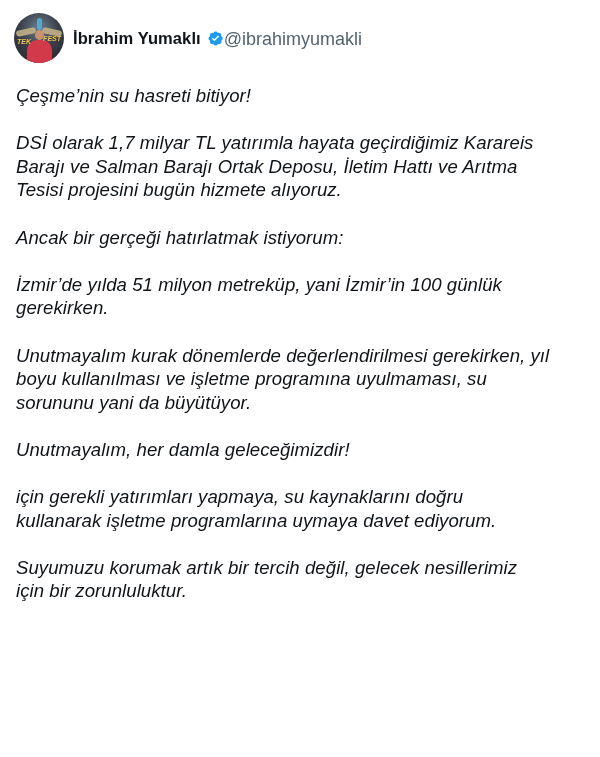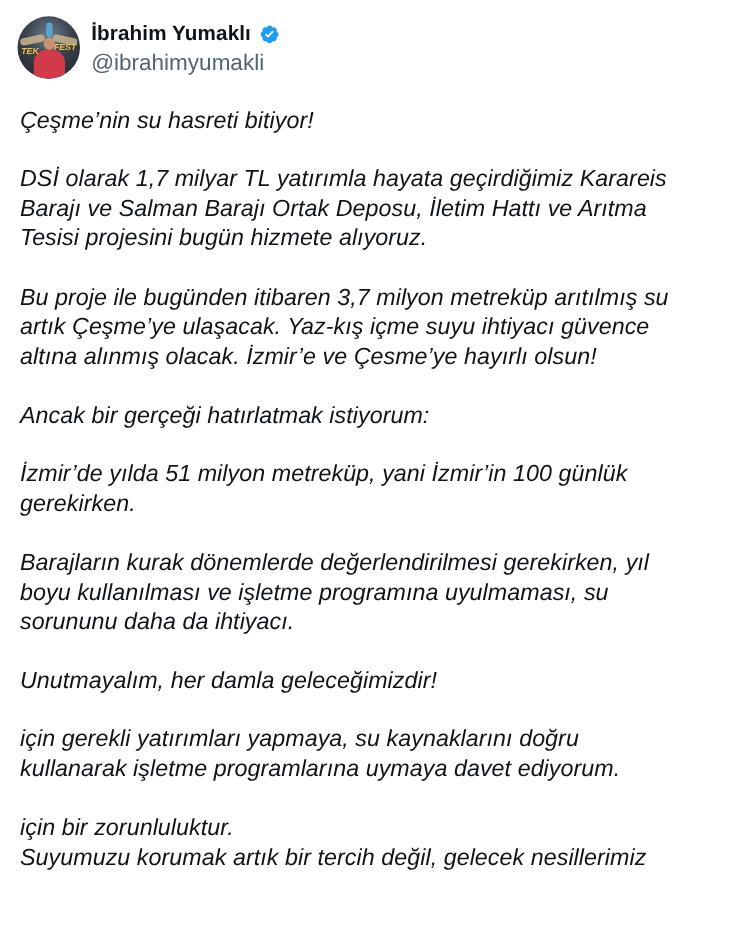--- a/index.html
+++ b/index.html
@@ -62,21 +62,20 @@
       background: #d23a4a;
     }
     .avatar .plume {
       position: absolute; left: 23px; top: 5px;
       width: 5px; height: 12px; border-radius: 3px;
       background: #58a6c8;
     }
     .user-meta {
       margin-left: 9px;
       display: flex;
-      flex-direction: column;
       justify-content: flex-end;
     }
     .name-row {
       display: flex;
       align-items: center;
       height: 22px;
     }
     .display-name {
       font-weight: bold;
       font-size: 16.5px;
@@ -145,40 +144,35 @@
 <div class="post-body">
   <p class="para">
     <span class="line">Çeşme’nin su hasreti bitiyor!</span>
   </p>
   <p class="para">
     <span class="line">DSİ olarak 1,7 milyar TL yatırımla hayata geçirdiğimiz Karareis</span>
     <span class="line">Barajı ve Salman Barajı Ortak Deposu, İletim Hattı ve Arıtma</span>
     <span class="line">Tesisi projesini bugün hizmete alıyoruz.</span>
   </p>
   <p class="para">
-    <span class="line">Bu proje ile bugünden itibaren 3,7 milyon metreküp arıtılmış su</span>
-    <span class="line">artık Çeşme’ye ulaşacak. Yaz-kış içme suyu ihtiyacı güvence</span>
-    <span class="line">altına alınmış olacak. İzmir’e ve Çesme’ye hayırlı olsun!</span>
-  </p>
-  <p class="para">
     <span class="line">Ancak bir gerçeği hatırlatmak istiyorum:</span>
   </p>
   <p class="para">
     <span class="line">İzmir’de yılda 51 milyon metreküp, yani İzmir’in 100 günlük</span>
     <span class="line">gerekirken.</span>
   </p>
   <p class="para">
-    <span class="line">Barajların kurak dönemlerde değerlendirilmesi gerekirken, yıl</span>
+    <span class="line">Unutmayalım kurak dönemlerde değerlendirilmesi gerekirken, yıl</span>
     <span class="line">boyu kullanılması ve işletme programına uyulmaması, su</span>
-    <span class="line">sorununu daha da ihtiyacı.</span>
+    <span class="line">sorununu yani da büyütüyor.</span>
   </p>
   <p class="para">
     <span class="line">Unutmayalım, her damla geleceğimizdir!</span>
   </p>
   <p class="para">
     <span class="line">için gerekli yatırımları yapmaya, su kaynaklarını doğru</span>
     <span class="line">kullanarak işletme programlarına uymaya davet ediyorum.</span>
   </p>
   <p class="para">
+    <span class="line">Suyumuzu korumak artık bir tercih değil, gelecek nesillerimiz</span>
     <span class="line">için bir zorunluluktur.</span>
-    <span class="line">Suyumuzu korumak artık bir tercih değil, gelecek nesillerimiz</span>
   </p>
 </div>
 
 </body></html>

